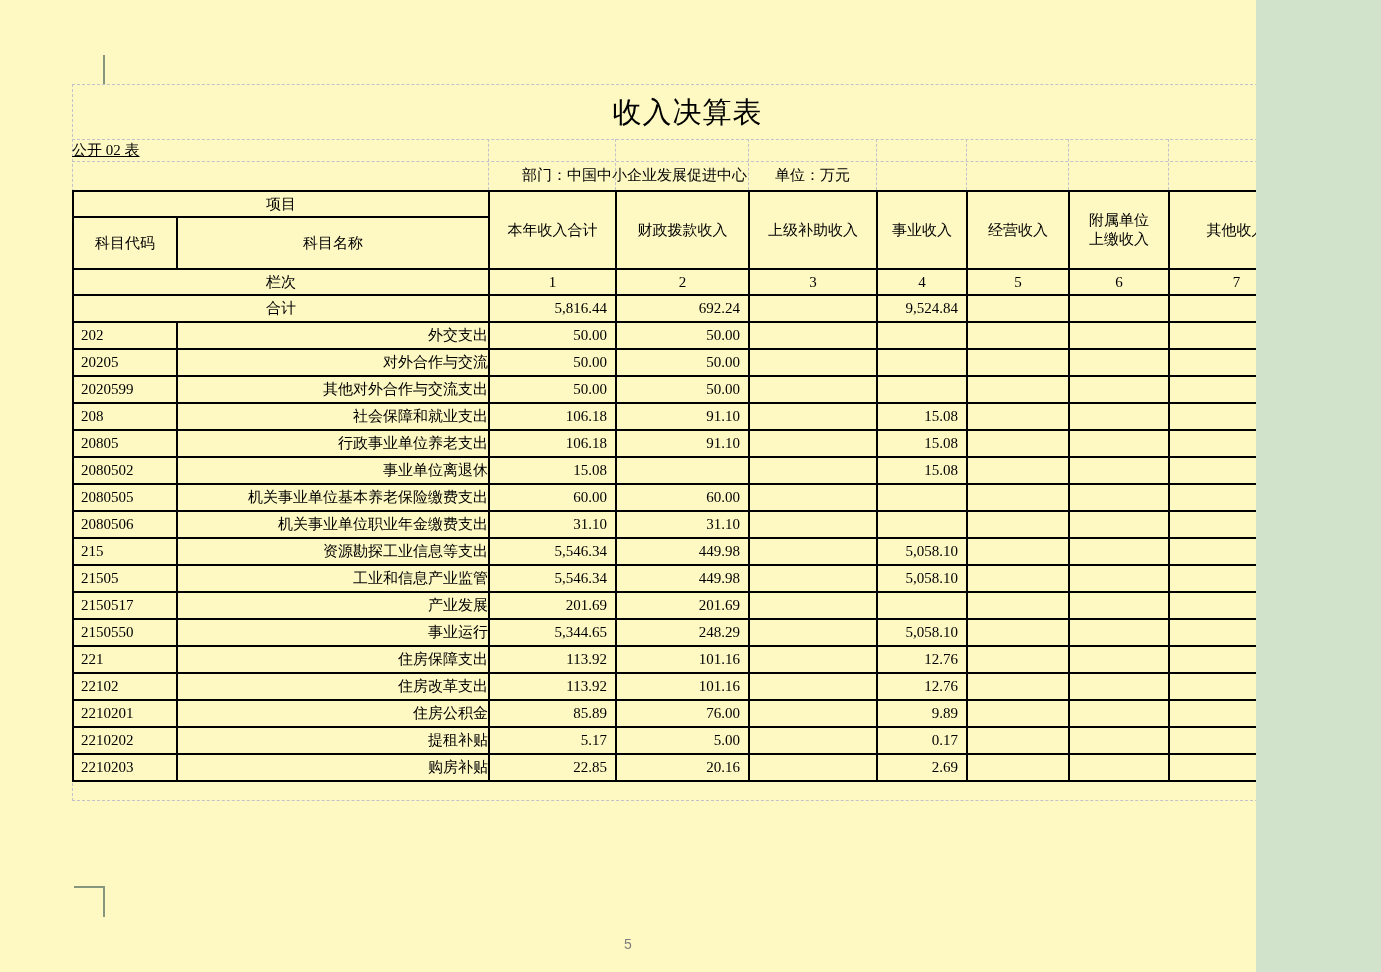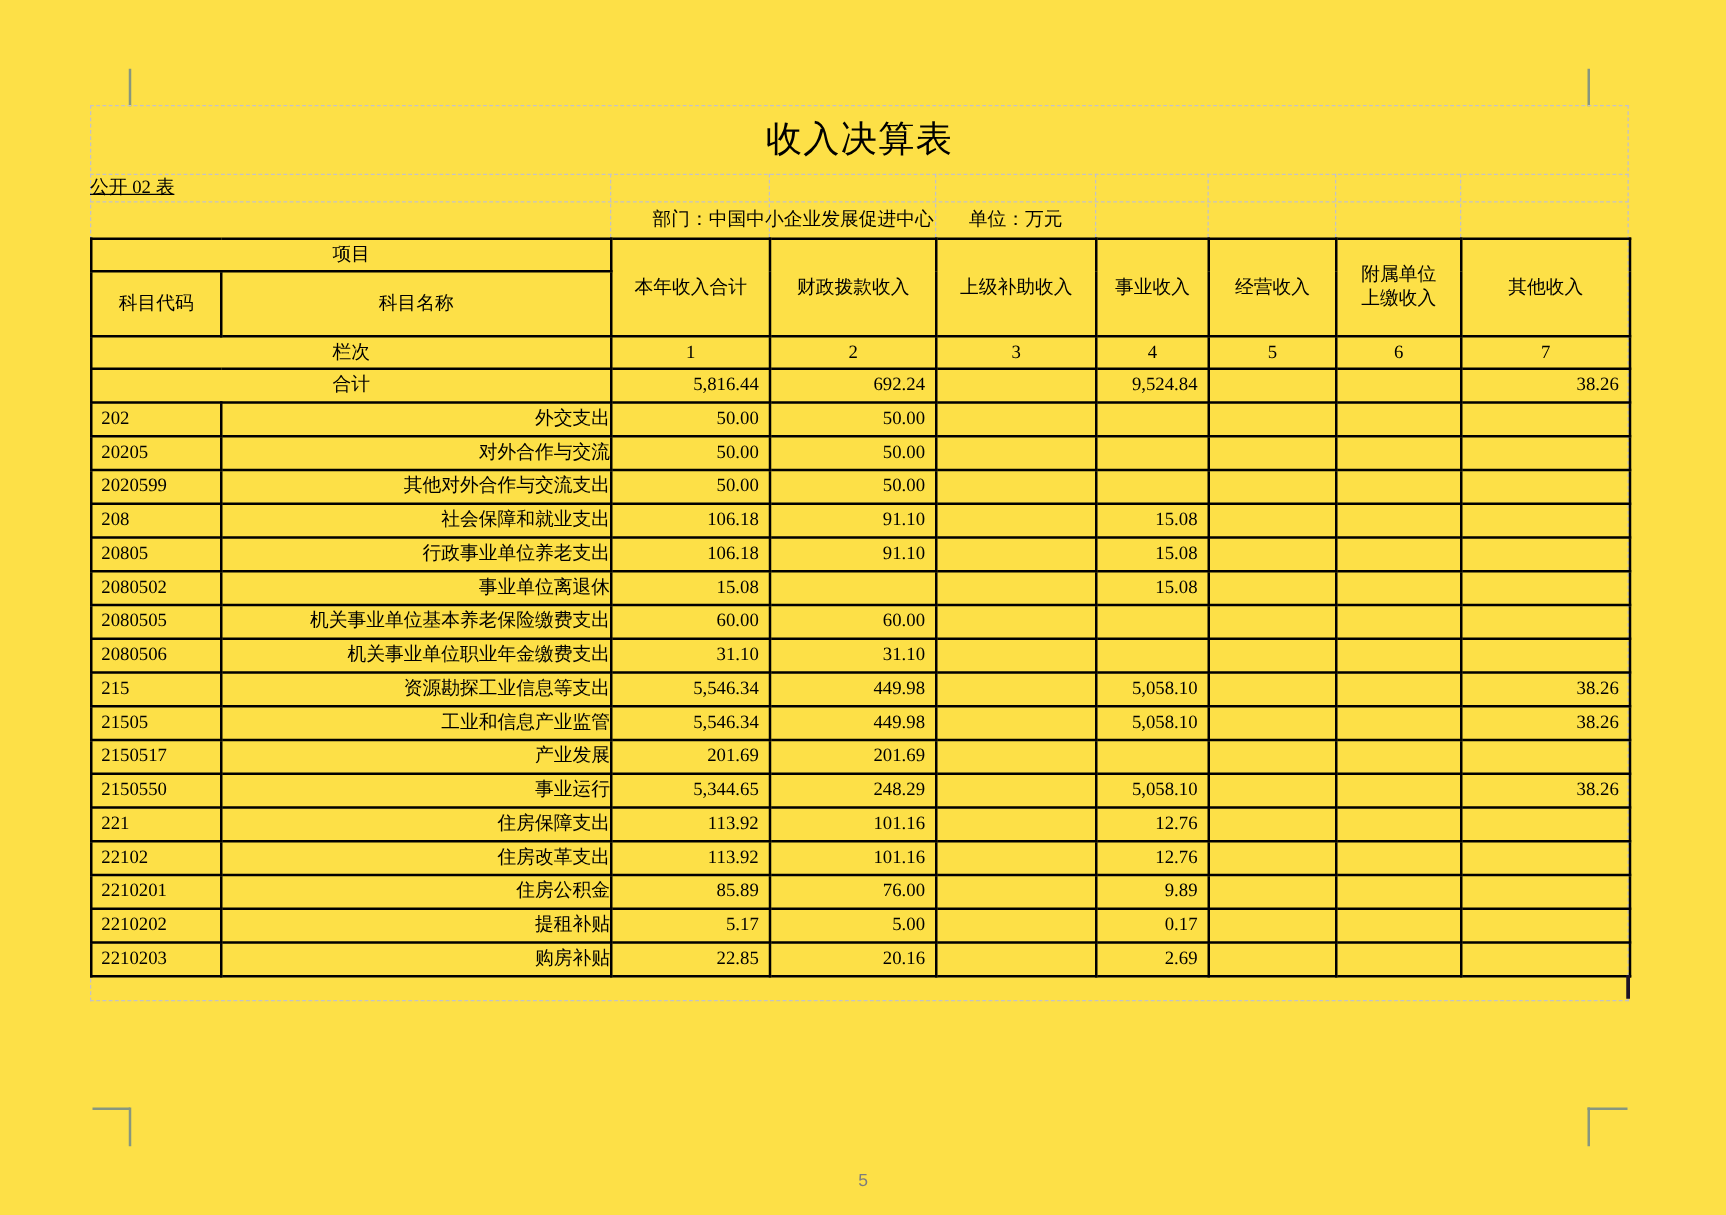--- a/index.html
+++ b/index.html
@@ -4,23 +4,23 @@
 <style>
   * { box-sizing: border-box; margin: 0; padding: 0; }
   html, body { width: 1381px; height: 972px; }
   body {
     background: #d1e3ca;
     font-family: "Liberation Serif", "DejaVu Serif", serif;
     color: #000;
   }
   .page {
     position: relative;
-    width: 1381px;
+    width: 1256px;
     height: 972px;
-    background: #fde047;
+    background: #fef9c3;
     overflow: hidden;
   }
 
   
   .crop { position: absolute; background: #87977f; }
   .crop.tl-v { left: 103px; top: 55px;  width: 2px;  height: 30px; }
   .crop.tr-v { left: 1270px; top: 55px; width: 2px;  height: 30px; }
   .crop.bl-h { left: 74px;  top: 886px; width: 30px; height: 2px; }
   .crop.bl-v { left: 103px; top: 886px; width: 2px;  height: 31px; }
   .crop.br-h { left: 1270px; top: 886px; width: 32px; height: 2px; }

